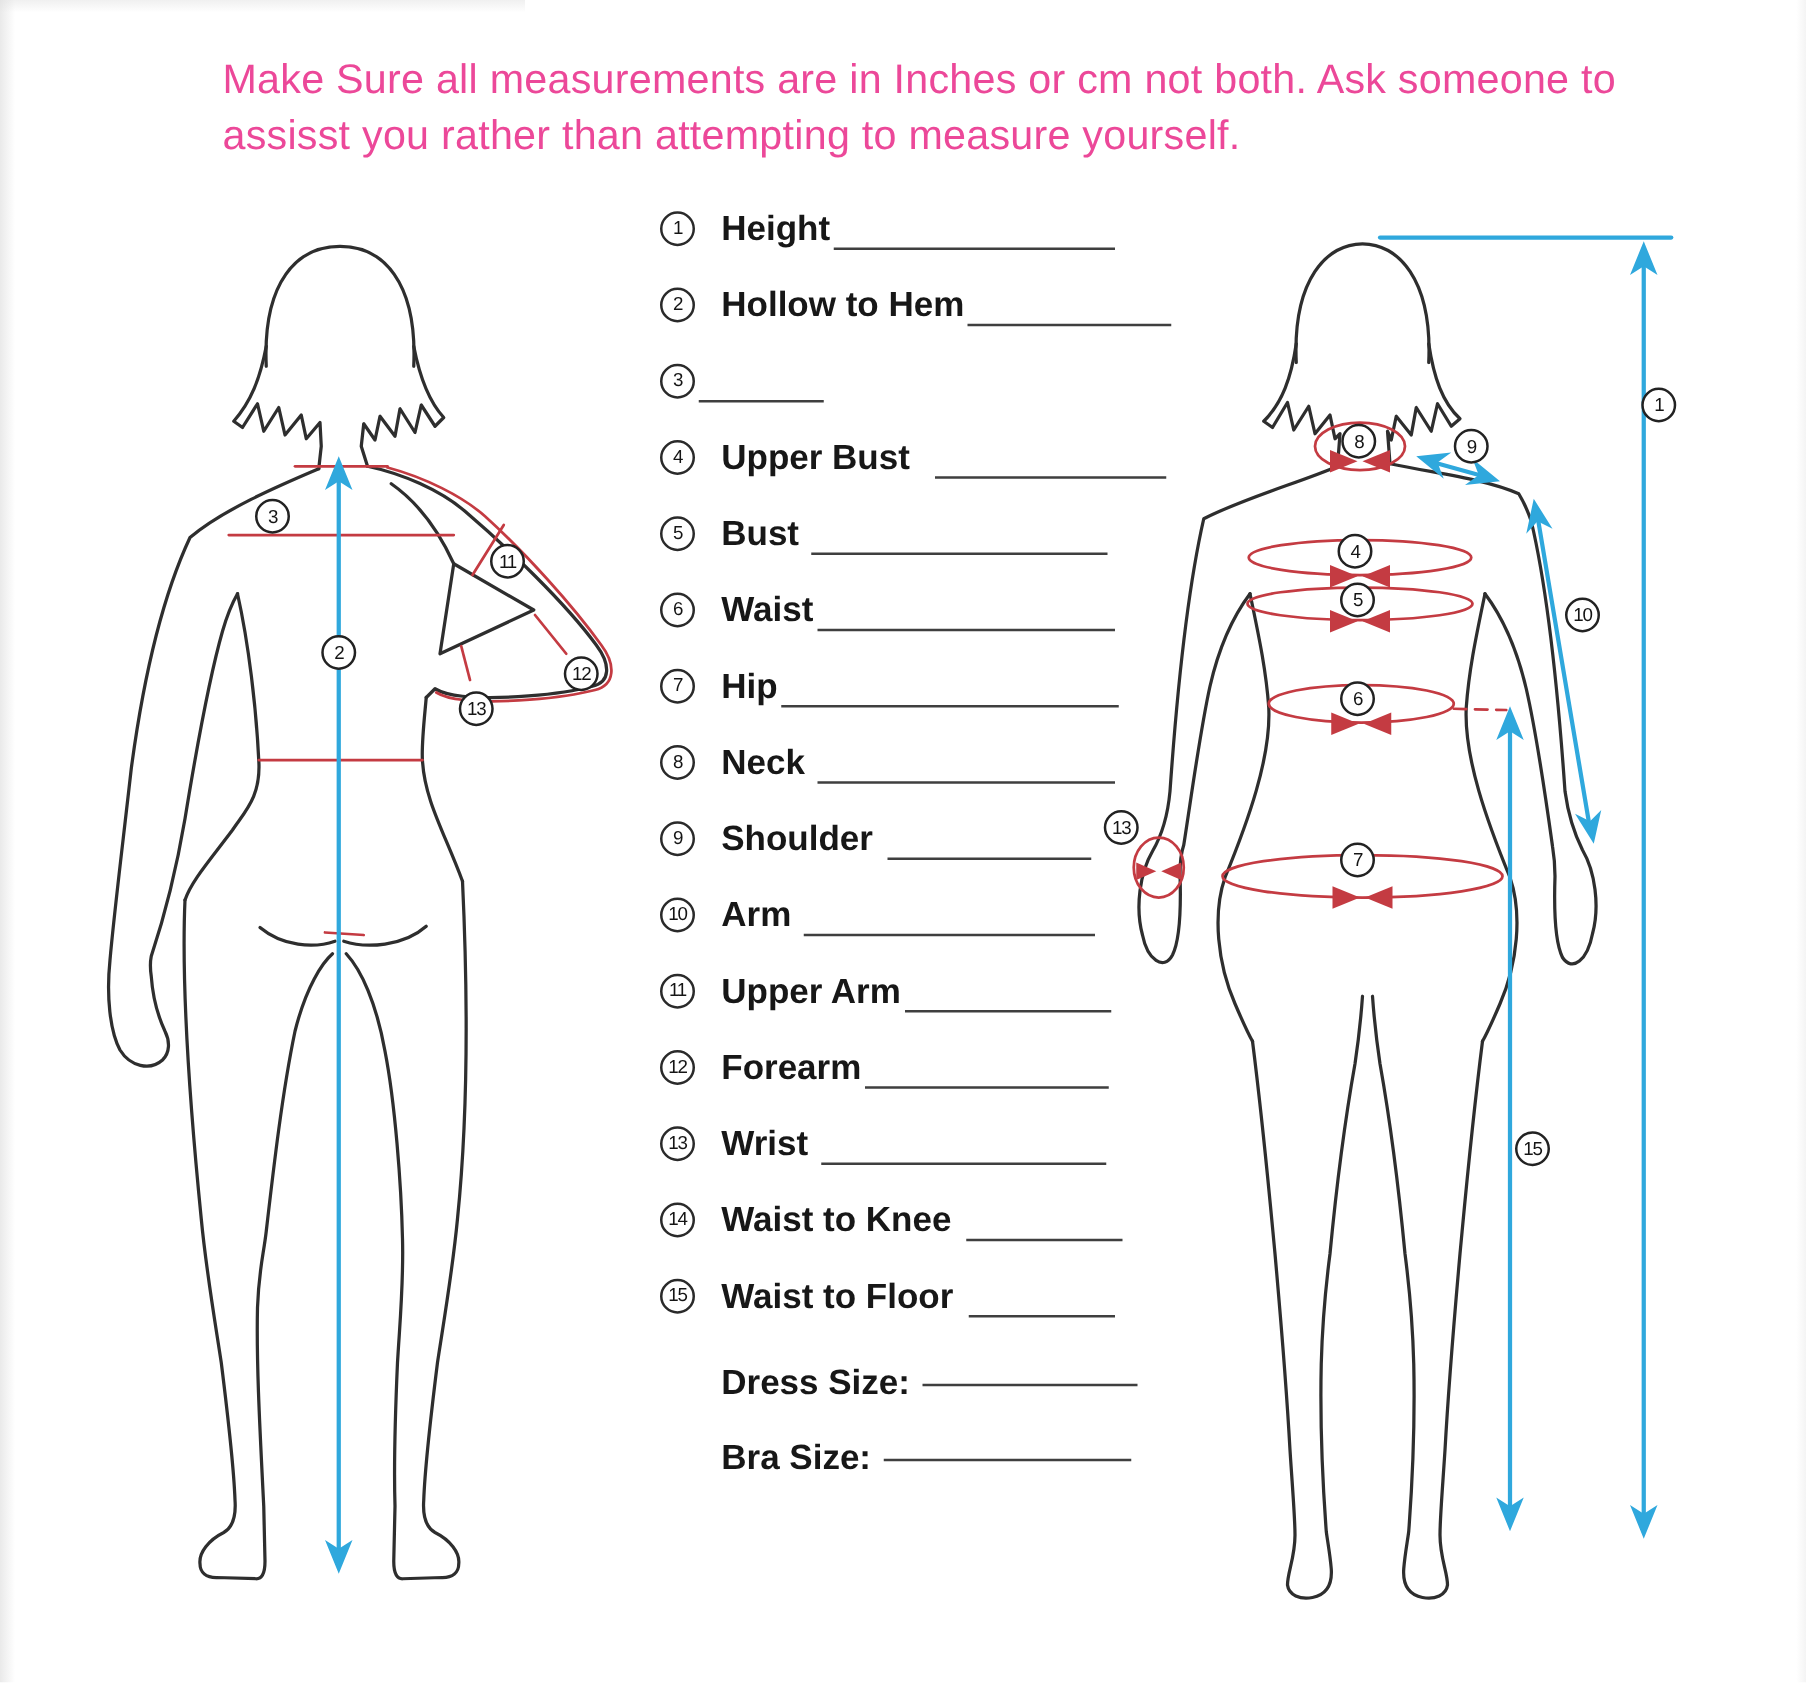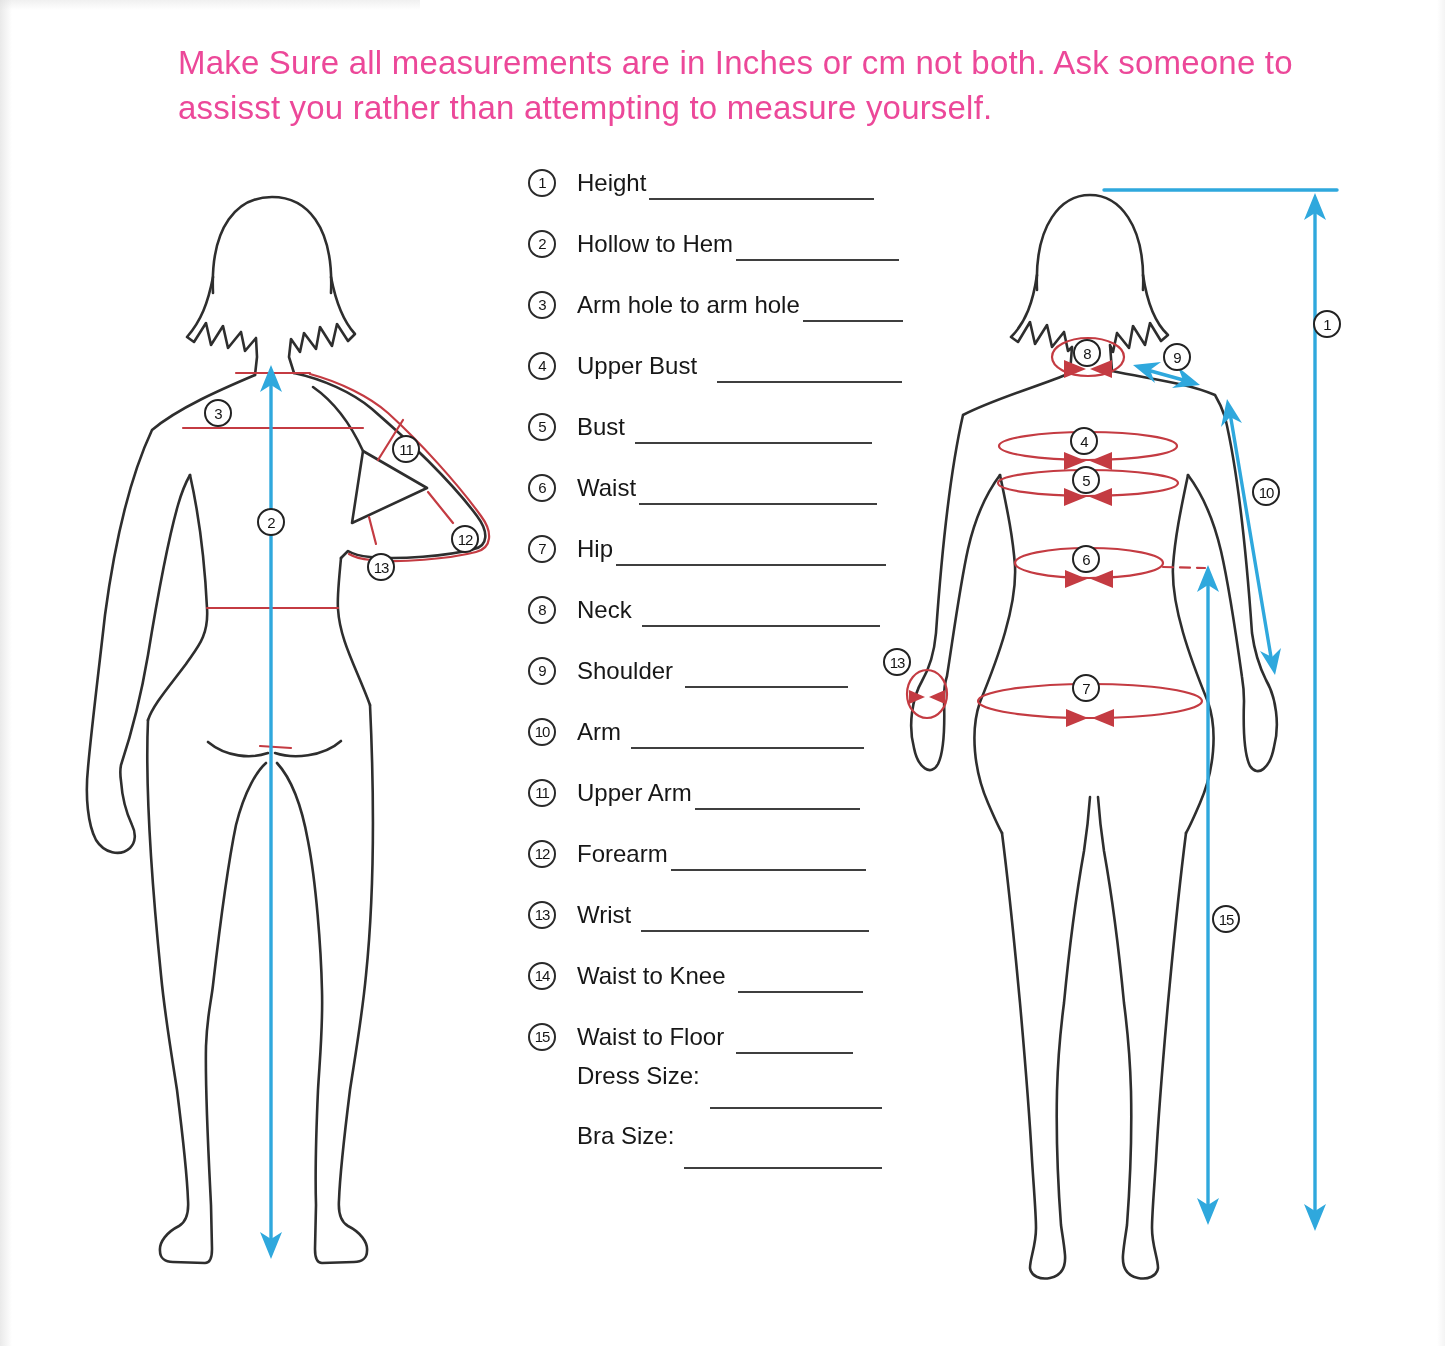--- a/index.html
+++ b/index.html
@@ -25,27 +25,27 @@
     font-size:33px;line-height:45px;color:#ec4899;letter-spacing:.2px;
   }
 
   #measure-list{position:absolute;left:528px;top:152px;}
   .mrow{display:flex;align-items:center;height:61px;white-space:nowrap;}
   .mcircle{
     flex:0 0 auto;width:28px;height:28px;border:2px solid #2a2a2a;border-radius:50%;
     box-sizing:border-box;display:flex;align-items:center;justify-content:center;
     font-size:15px;color:#151515;letter-spacing:-1px;background:#fff;
   }
-  .mlabel{font-size:24px;font-weight:400;margin-left:21px;color:#171717;}
+  .mlabel{font-size:28px;font-weight:700;margin-left:21px;color:#171717;}
   .blank{
     display:inline-block;height:4px;border-bottom:2.5px solid var(--blank-line);
     align-self:flex-end;margin-bottom:13px;
   }
   #extra-fields{position:absolute;left:577px;top:1062px;}
-  .xrow{display:flex;align-items:flex-start;height:60px;white-space:nowrap;}
+  .xrow{display:flex;align-items:flex-end;height:60px;white-space:nowrap;}
   .xrow .mlabel{margin-left:0;}
 
   .marker{
     position:absolute;width:28px;height:28px;border:2px solid #222;border-radius:50%;
     box-sizing:border-box;background:#fff;display:flex;align-items:center;justify-content:center;
     font-size:15px;color:#151515;letter-spacing:-1px;z-index:5;
   }
   svg{position:absolute;overflow:visible;}
   .ol{fill:none;stroke:var(--figure-outline);stroke-width:2.6;stroke-linecap:round;stroke-linejoin:round;}
   .rd{fill:none;stroke:var(--measure-red);stroke-width:2.2;stroke-linecap:round;}
@@ -71,21 +71,20 @@
       <span class="mlabel">Height</span>
       <span class="blank" style="width:225px;margin-left:3px"></span>
     </div>
   <div class="mrow">
       <span class="mcircle">2</span>
       <span class="mlabel">Hollow to Hem</span>
       <span class="blank" style="width:163px;margin-left:3px"></span>
     </div>
   <div class="mrow">
       <span class="mcircle">3</span>
-      <span class="mlabel">Arm hole to arm hole</span>
       <span class="blank" style="width:100px;margin-left:3px"></span>
     </div>
   <div class="mrow">
       <span class="mcircle">4</span>
       <span class="mlabel">Upper Bust</span>
       <span class="blank" style="width:185px;margin-left:20px"></span>
     </div>
   <div class="mrow">
       <span class="mcircle">5</span>
       <span class="mlabel">Bust</span>

